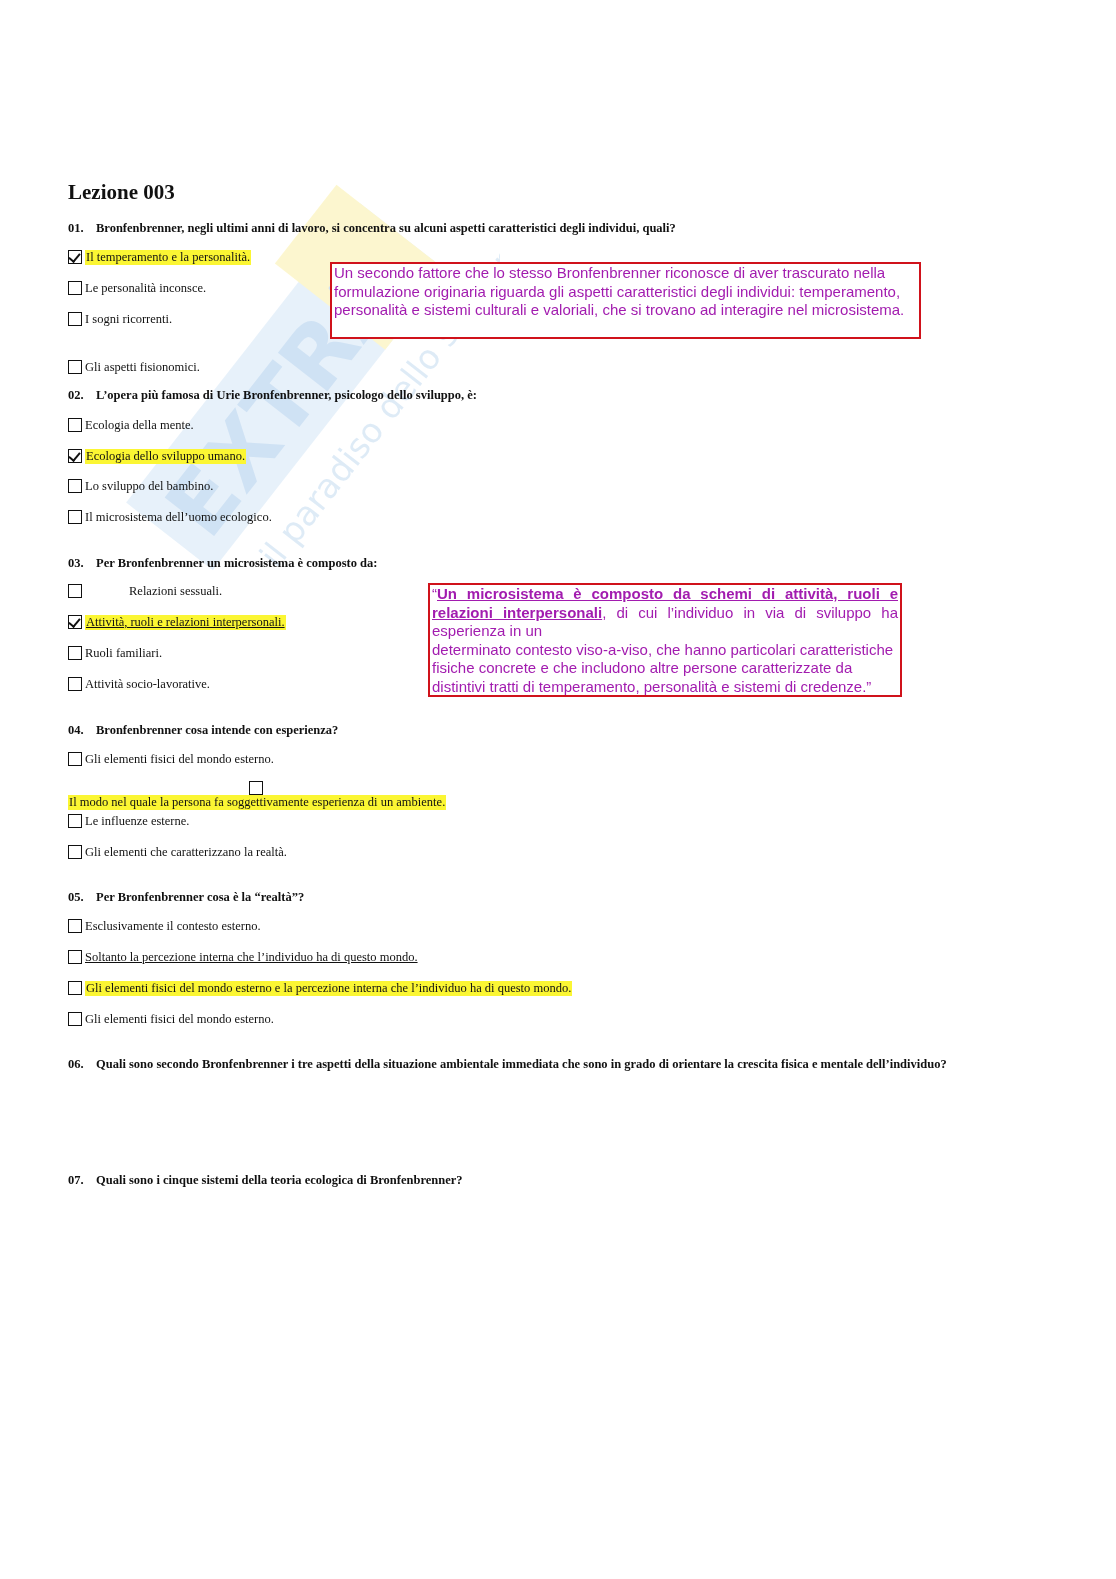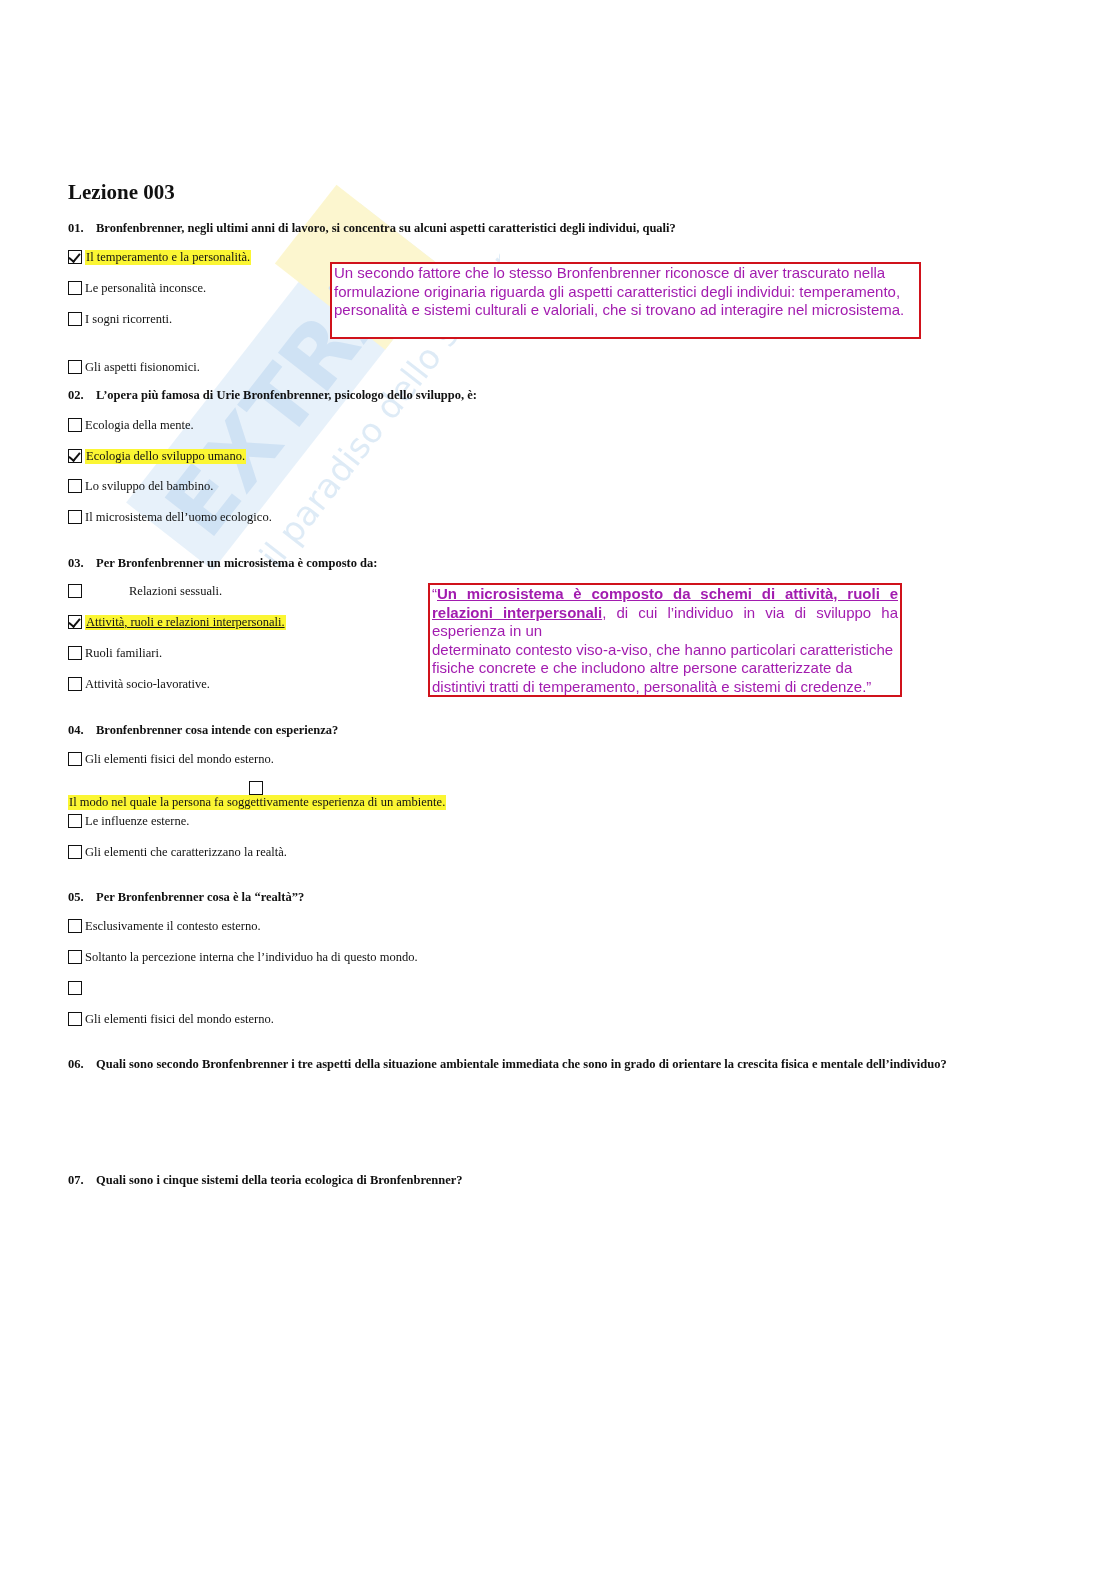--- a/index.html
+++ b/index.html
@@ -115,26 +115,27 @@
     <span>Gli elementi che caratterizzano la realtà.</span>
   </div>
 
 <div class="q" style="top:889px;">
   <span class="num">05.</span><span>Per Bronfenbrenner cosa è la “realtà”?</span>
 </div>
 <div class="opt" style="top:917px;">
     <span class="cb"></span>
     <span>Esclusivamente il contesto esterno.</span>
   </div>
-<div class="opt" style="top:948px;">
+<div class="opt" style="top:948px;text-decoration:underline;">
     <span class="cb"></span>
     <span>Soltanto la percezione interna che l’individuo ha di questo mondo.</span>
   </div>
 <div class="opt" style="top:979px;">
     <span class="cb"></span>
+    <span class="hl">Gli elementi fisici del mondo esterno e la percezione interna che l’individuo ha di questo mondo.</span>
   </div>
 <div class="opt" style="top:1010px;">
     <span class="cb"></span>
     <span>Gli elementi fisici del mondo esterno.</span>
   </div>
 
 <div class="q" style="top:1056px; width:900px;">
   <span class="num">06.</span><span>Quali sono secondo Bronfenbrenner i tre aspetti della situazione ambientale immediata che sono in grado di orientare la crescita fisica e mentale dell’individuo?</span>
 </div>
 

